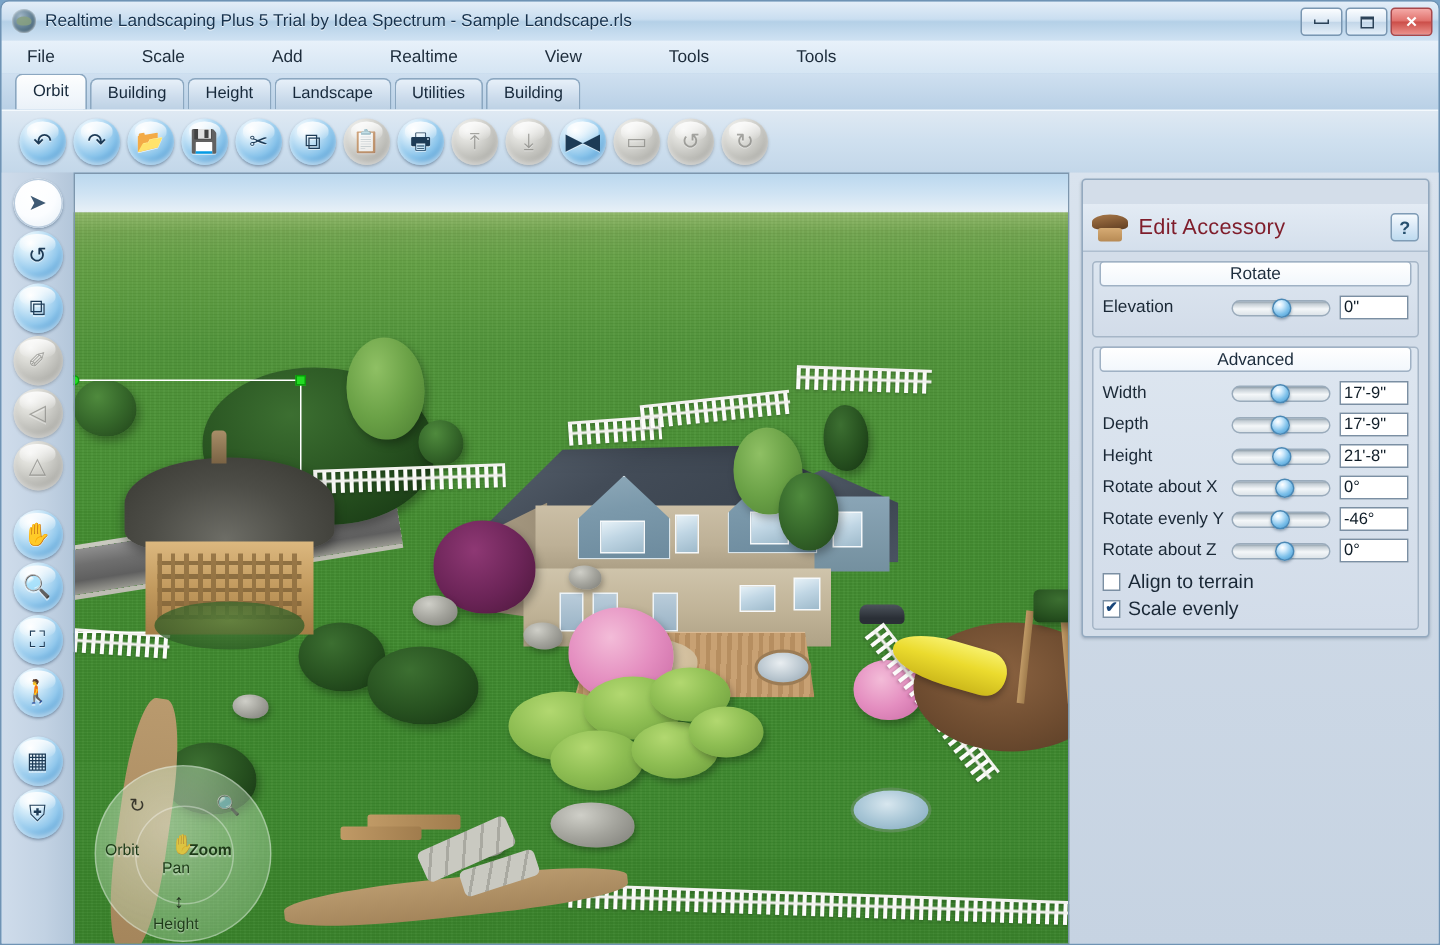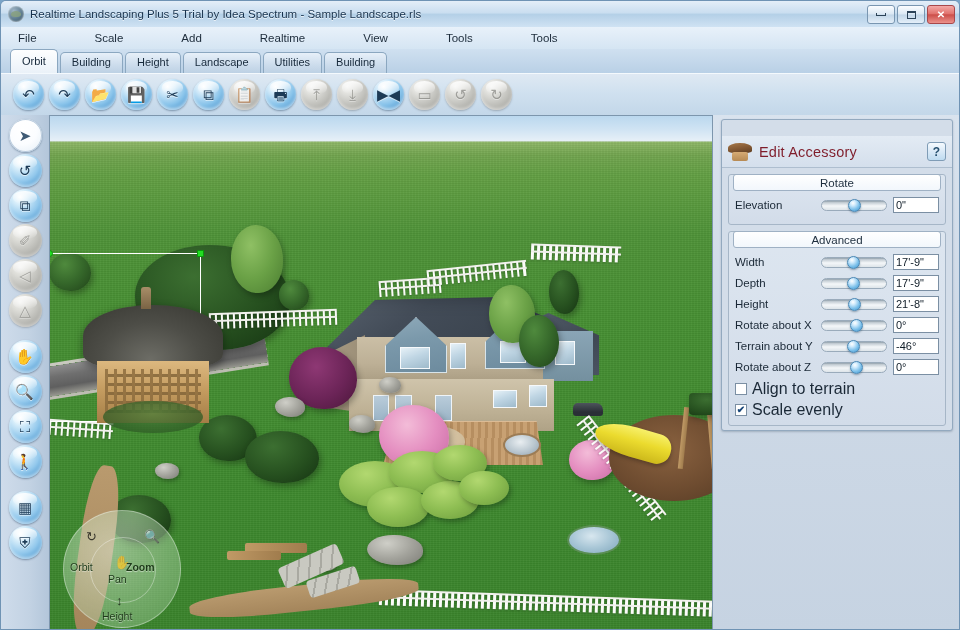--- a/index.html
+++ b/index.html
@@ -483,21 +483,21 @@
   }
 
   .check-row { display: flex; align-items: center; margin-top: 3px; }
   .chk {
     width: 12px; height: 12px; margin-right: 5px; flex: 0 0 auto;
     border: 1px solid #7b8fa3; background: #ffffff;
     display: flex; align-items: center; justify-content: center;
     font-size: 10px; line-height: 10px; color: #18467a; font-weight: bold;
   }
   .chk.checked { background: #ffffff; }
-  .check-row .lbl2 { font-size: 16px; color: #1a2836; }
+  .check-row .lbl2 { font-size: 13px; color: #1a2836; }
 
   
   #vp-border {
     position:absolute; left:48px; top:0; width:664px; height:516px;
     border: 1px solid #7d96ad; pointer-events:none;
   }
 </style>
 </head>
 <body>
 
@@ -802,21 +802,21 @@
           <div class="row">
             <div class="lbl">Rotate about X</div>
             <div class="slider">
               <div class="track"></div>
               <div class="knob" style="left:44%;"></div>
             </div>
             <div class="numfield">0°</div>
           </div>
 
           <div class="row">
-            <div class="lbl">Terrain about Y</div>
+            <div class="lbl">Rotate evenly Y</div>
             <div class="slider">
               <div class="track"></div>
               <div class="knob" style="left:40%;"></div>
             </div>
             <div class="numfield">-46°</div>
           </div>
 
           <div class="row">
             <div class="lbl">Rotate about Z</div>
             <div class="slider">

